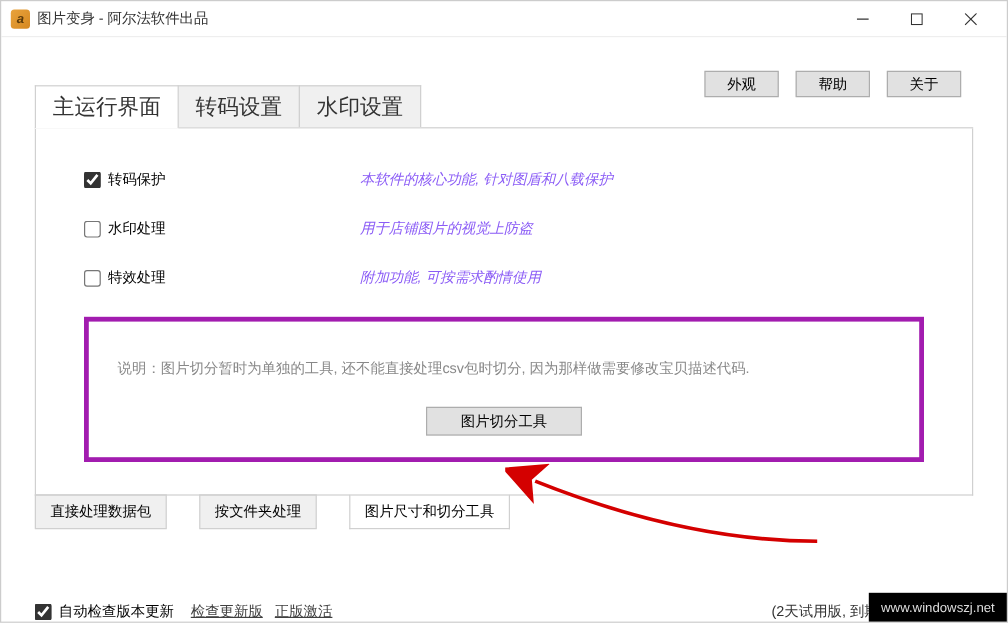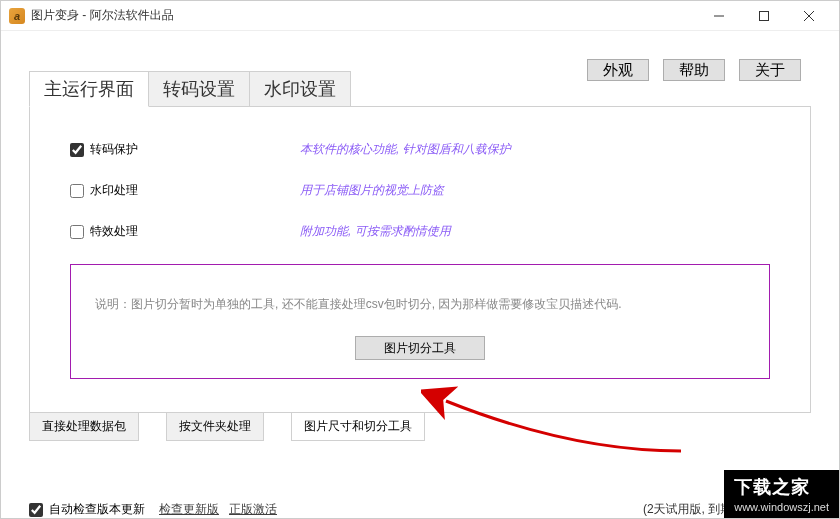--- a/index.html
+++ b/index.html
@@ -63,21 +63,21 @@
       top: 28px;
       right: 38px;
       display: flex;
       gap: 14px;
     }
     .std-btn {
       min-width: 62px;
       height: 22px;
       background: #e1e1e1;
       border: 1px solid #adadad;
-      font-size: 15px;
+      font-size: 12px;
       display: flex;
       align-items: center;
       justify-content: center;
       cursor: pointer;
       text-align: center;
     }
     .tabstrip {
       display: flex;
       margin-top: 22px;
       border-bottom: 1px solid #d0d0d0;
@@ -117,21 +117,21 @@
       align-items: center;
       width: 230px;
     }
     .chk input {
       width: 14px; height: 14px;
       margin-right: 6px;
       accent-color: #333;
     }
     .desc { color: #8b5cf6; font-style: italic; }
     .info-box {
-      border: 1px solid #a21caf;
+      border: 4px solid #a21caf;
       padding: 30px 24px 18px 24px;
       margin-top: 8px;
     }
     .info-text {
       color: #888;
       margin-bottom: 22px;
       line-height: 1.6;
     }
     .center-btn-row {
       display: flex;
@@ -294,16 +294,15 @@
   <svg class="arrow-svg" width="280" height="100">
     <defs>
       <marker id="ah" markerWidth="12" markerHeight="12" refX="2" refY="6" orient="auto">
         <path d="M0,0 L12,6 L0,12 L3,6 Z" fill="#d40000"></path>
       </marker>
     </defs>
     <path d="M 260 80 Q 150 80 25 30" stroke="#d40000" stroke-width="3" fill="none" marker-end="url(#ah)"></path>
   </svg>
 
   <div class="watermark">
-    <div class="big">下载之家</div>
     <div class="url">www.windowszj.net</div>
   </div>
 </div>
 
 </body></html>

